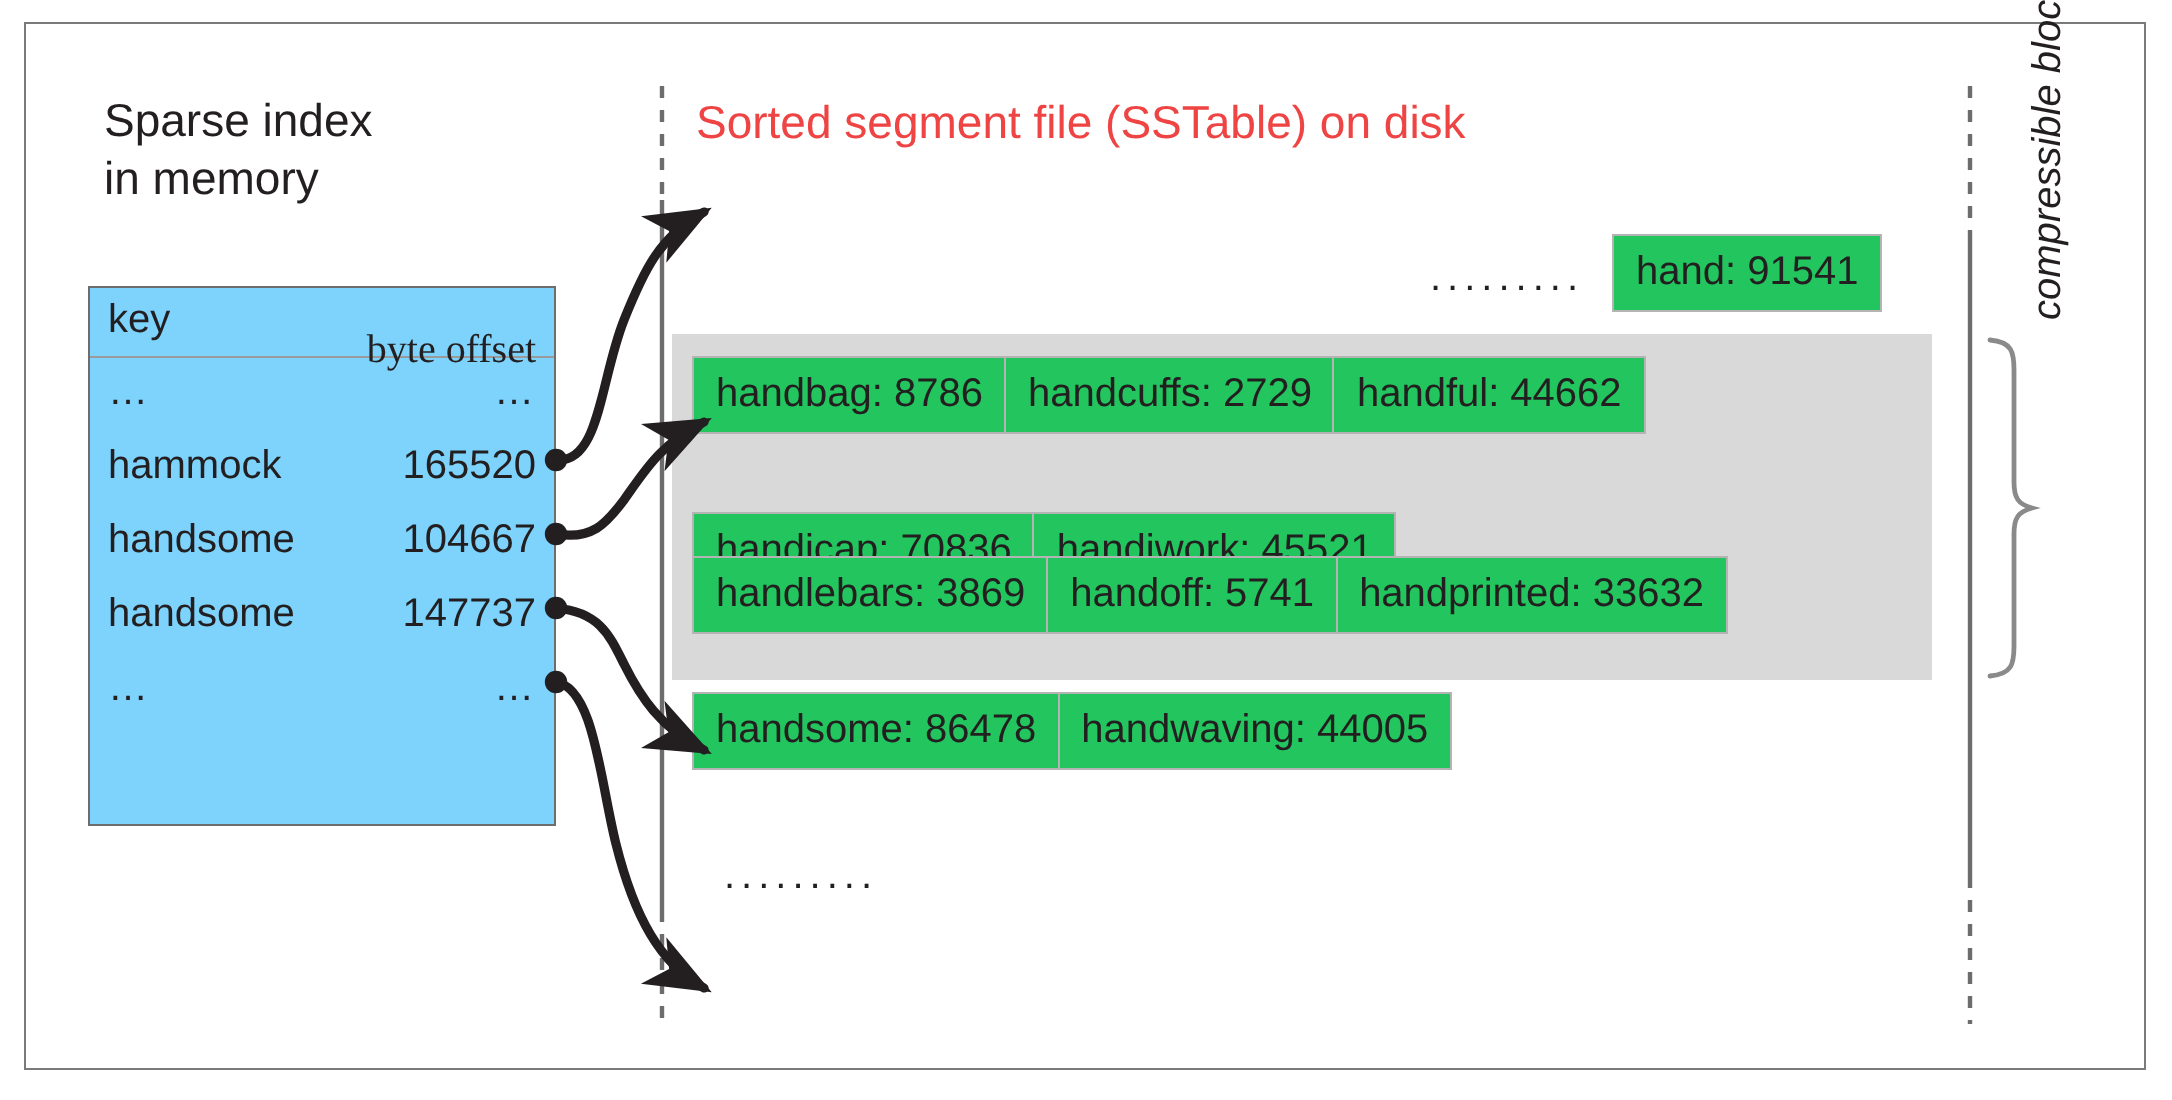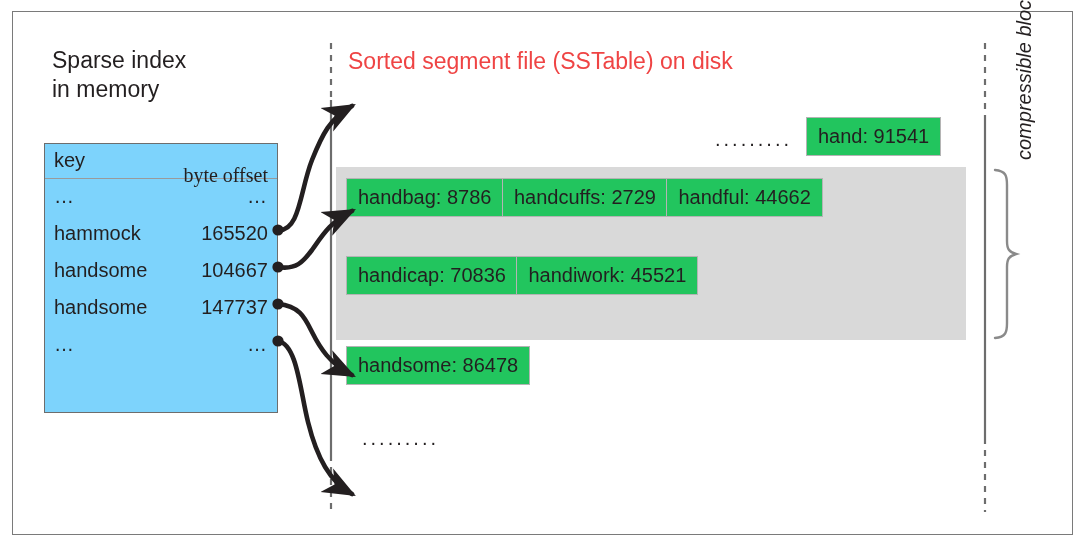--- a/index.html
+++ b/index.html
@@ -138,23 +138,29 @@
     <div class="cell">handbag: 8786</div>
     <div class="cell">handcuffs: 2729</div>
     <div class="cell">handful: 44662</div>
   </div>
 
   <div class="entry-row row-2">
     <div class="cell">handicap: 70836</div>
     <div class="cell">handiwork: 45521</div>
   </div>
 
+  <div class="entry-row row-3">
+    <div class="cell">handlebars: 3869</div>
+    <div class="cell">handoff: 5741</div>
+    <div class="cell">handprinted: 33632</div>
+  </div>
 
   <div class="entry-row row-4">
     <div class="cell">handsome: 86478</div>
+    <div class="cell">handwaving: 44005</div>
   </div>
 
   <div class="ellipsis-bottom">.........</div>
 
   <div class="cb-label">compressible block</div>
 
   <svg class="overlay" viewBox="0 0 1086 550">
     <defs>
       <marker id="ah" viewBox="0 0 12 10" refX="10.4" refY="5" markerWidth="7.2" markerHeight="6" orient="auto-start-reverse">
         <path d="M0,0.2 L12,5 L0,9.8 L3.2,5 Z" fill="#231f20"></path>

